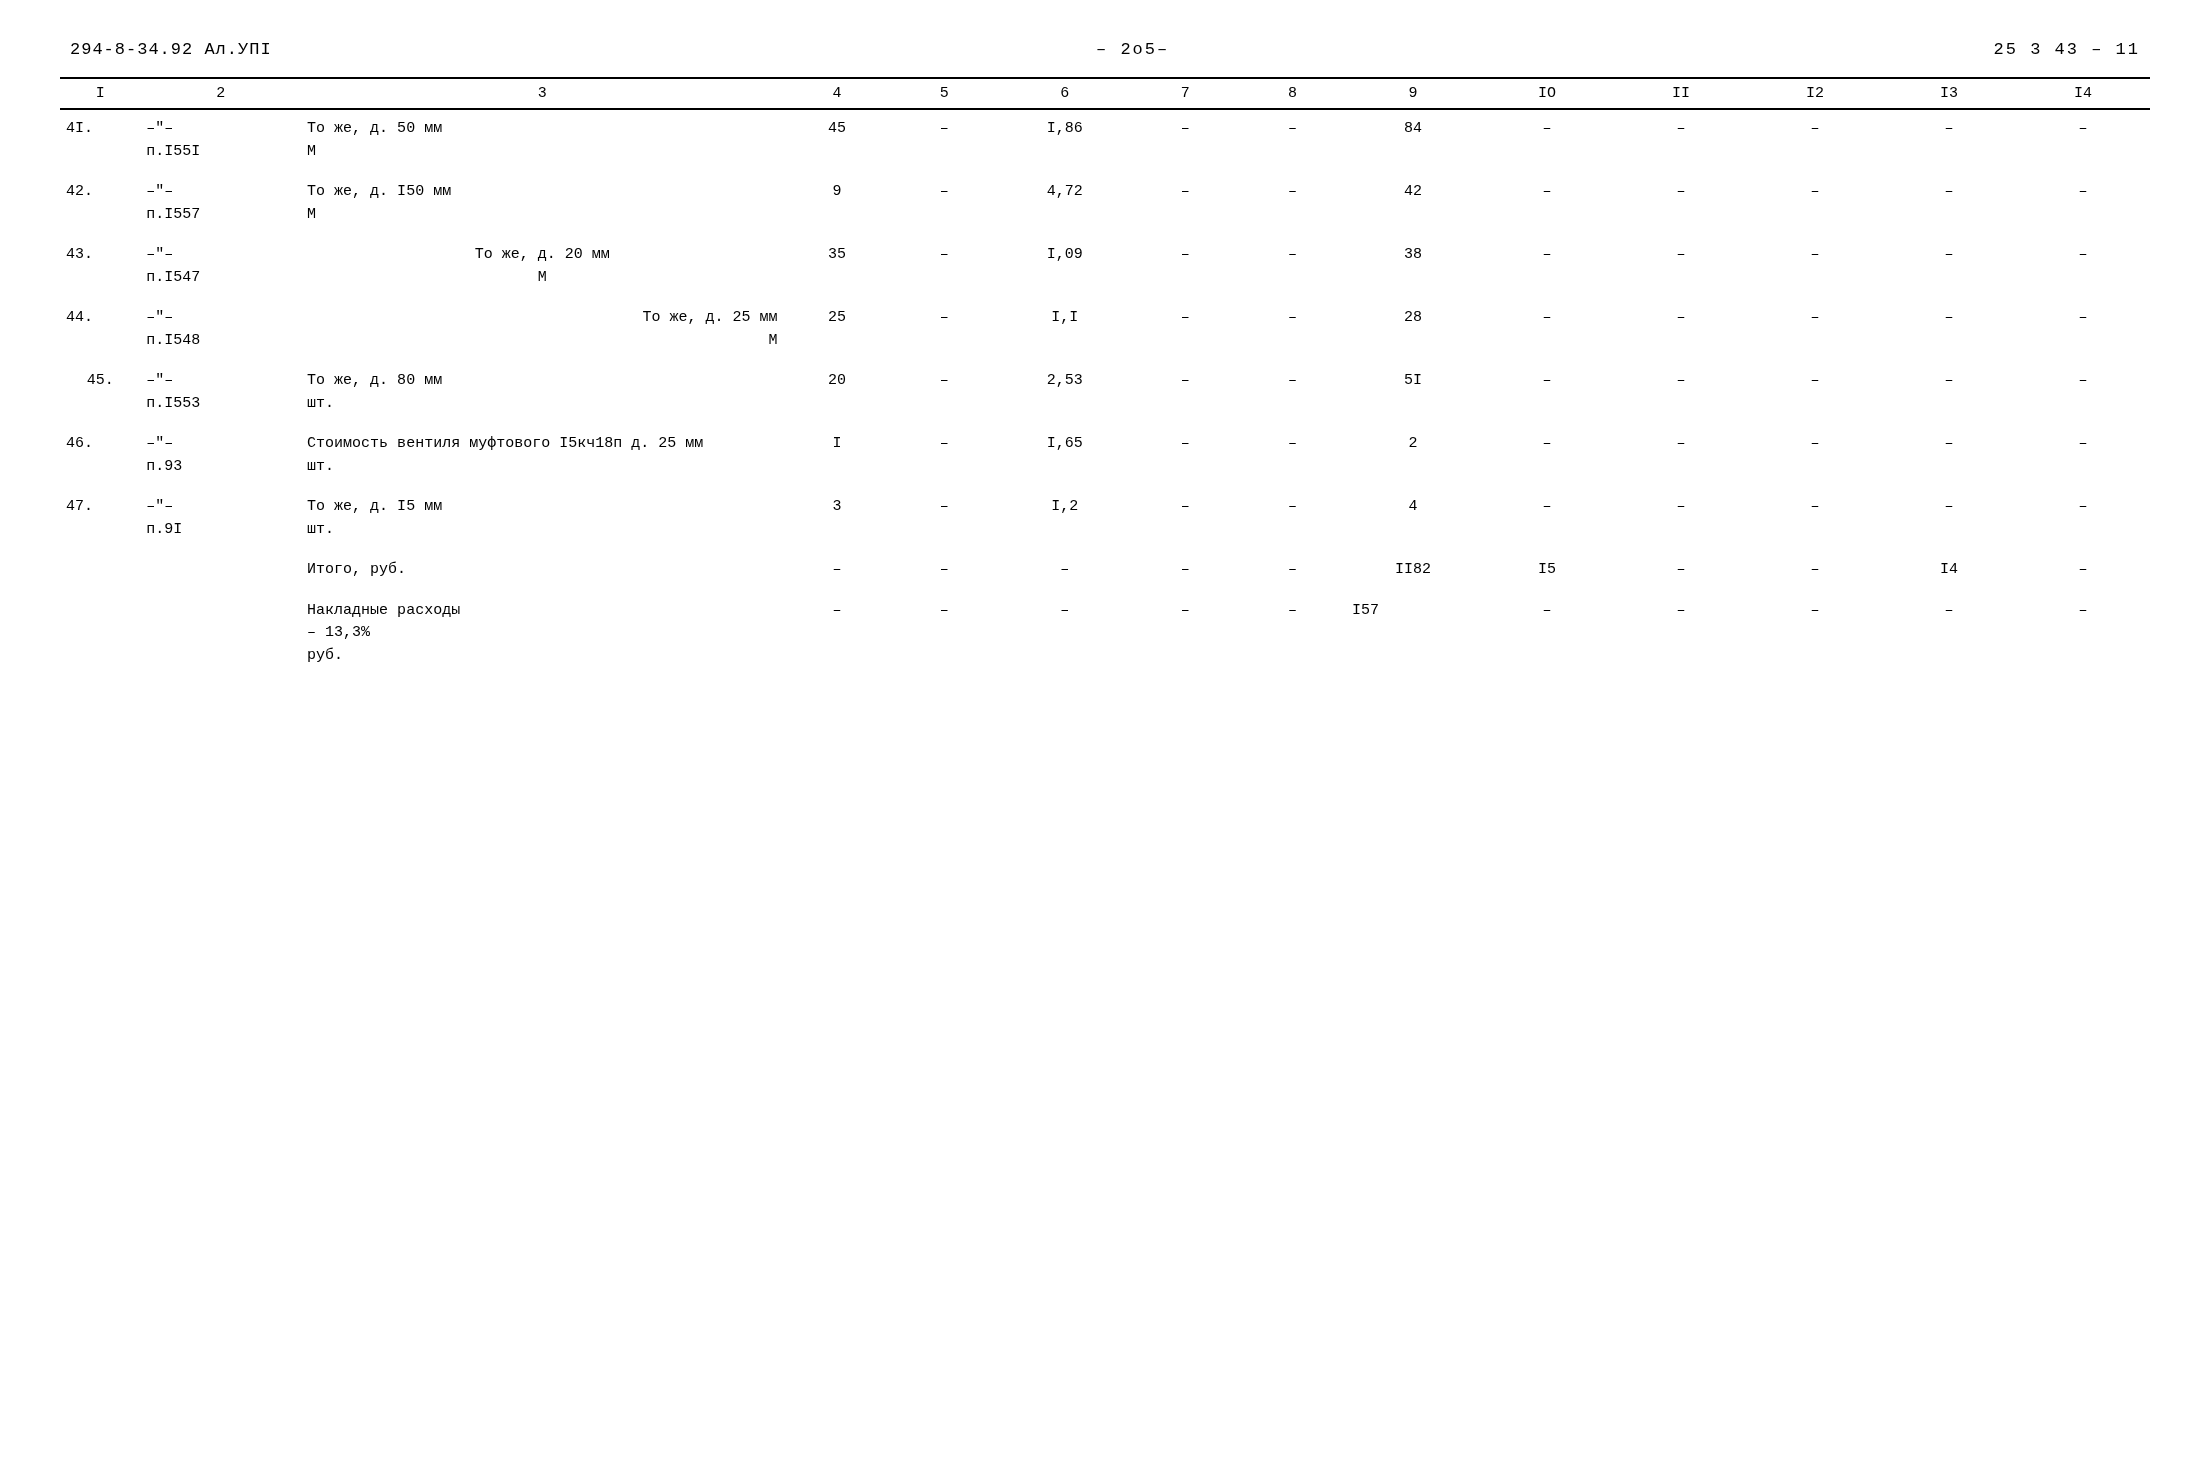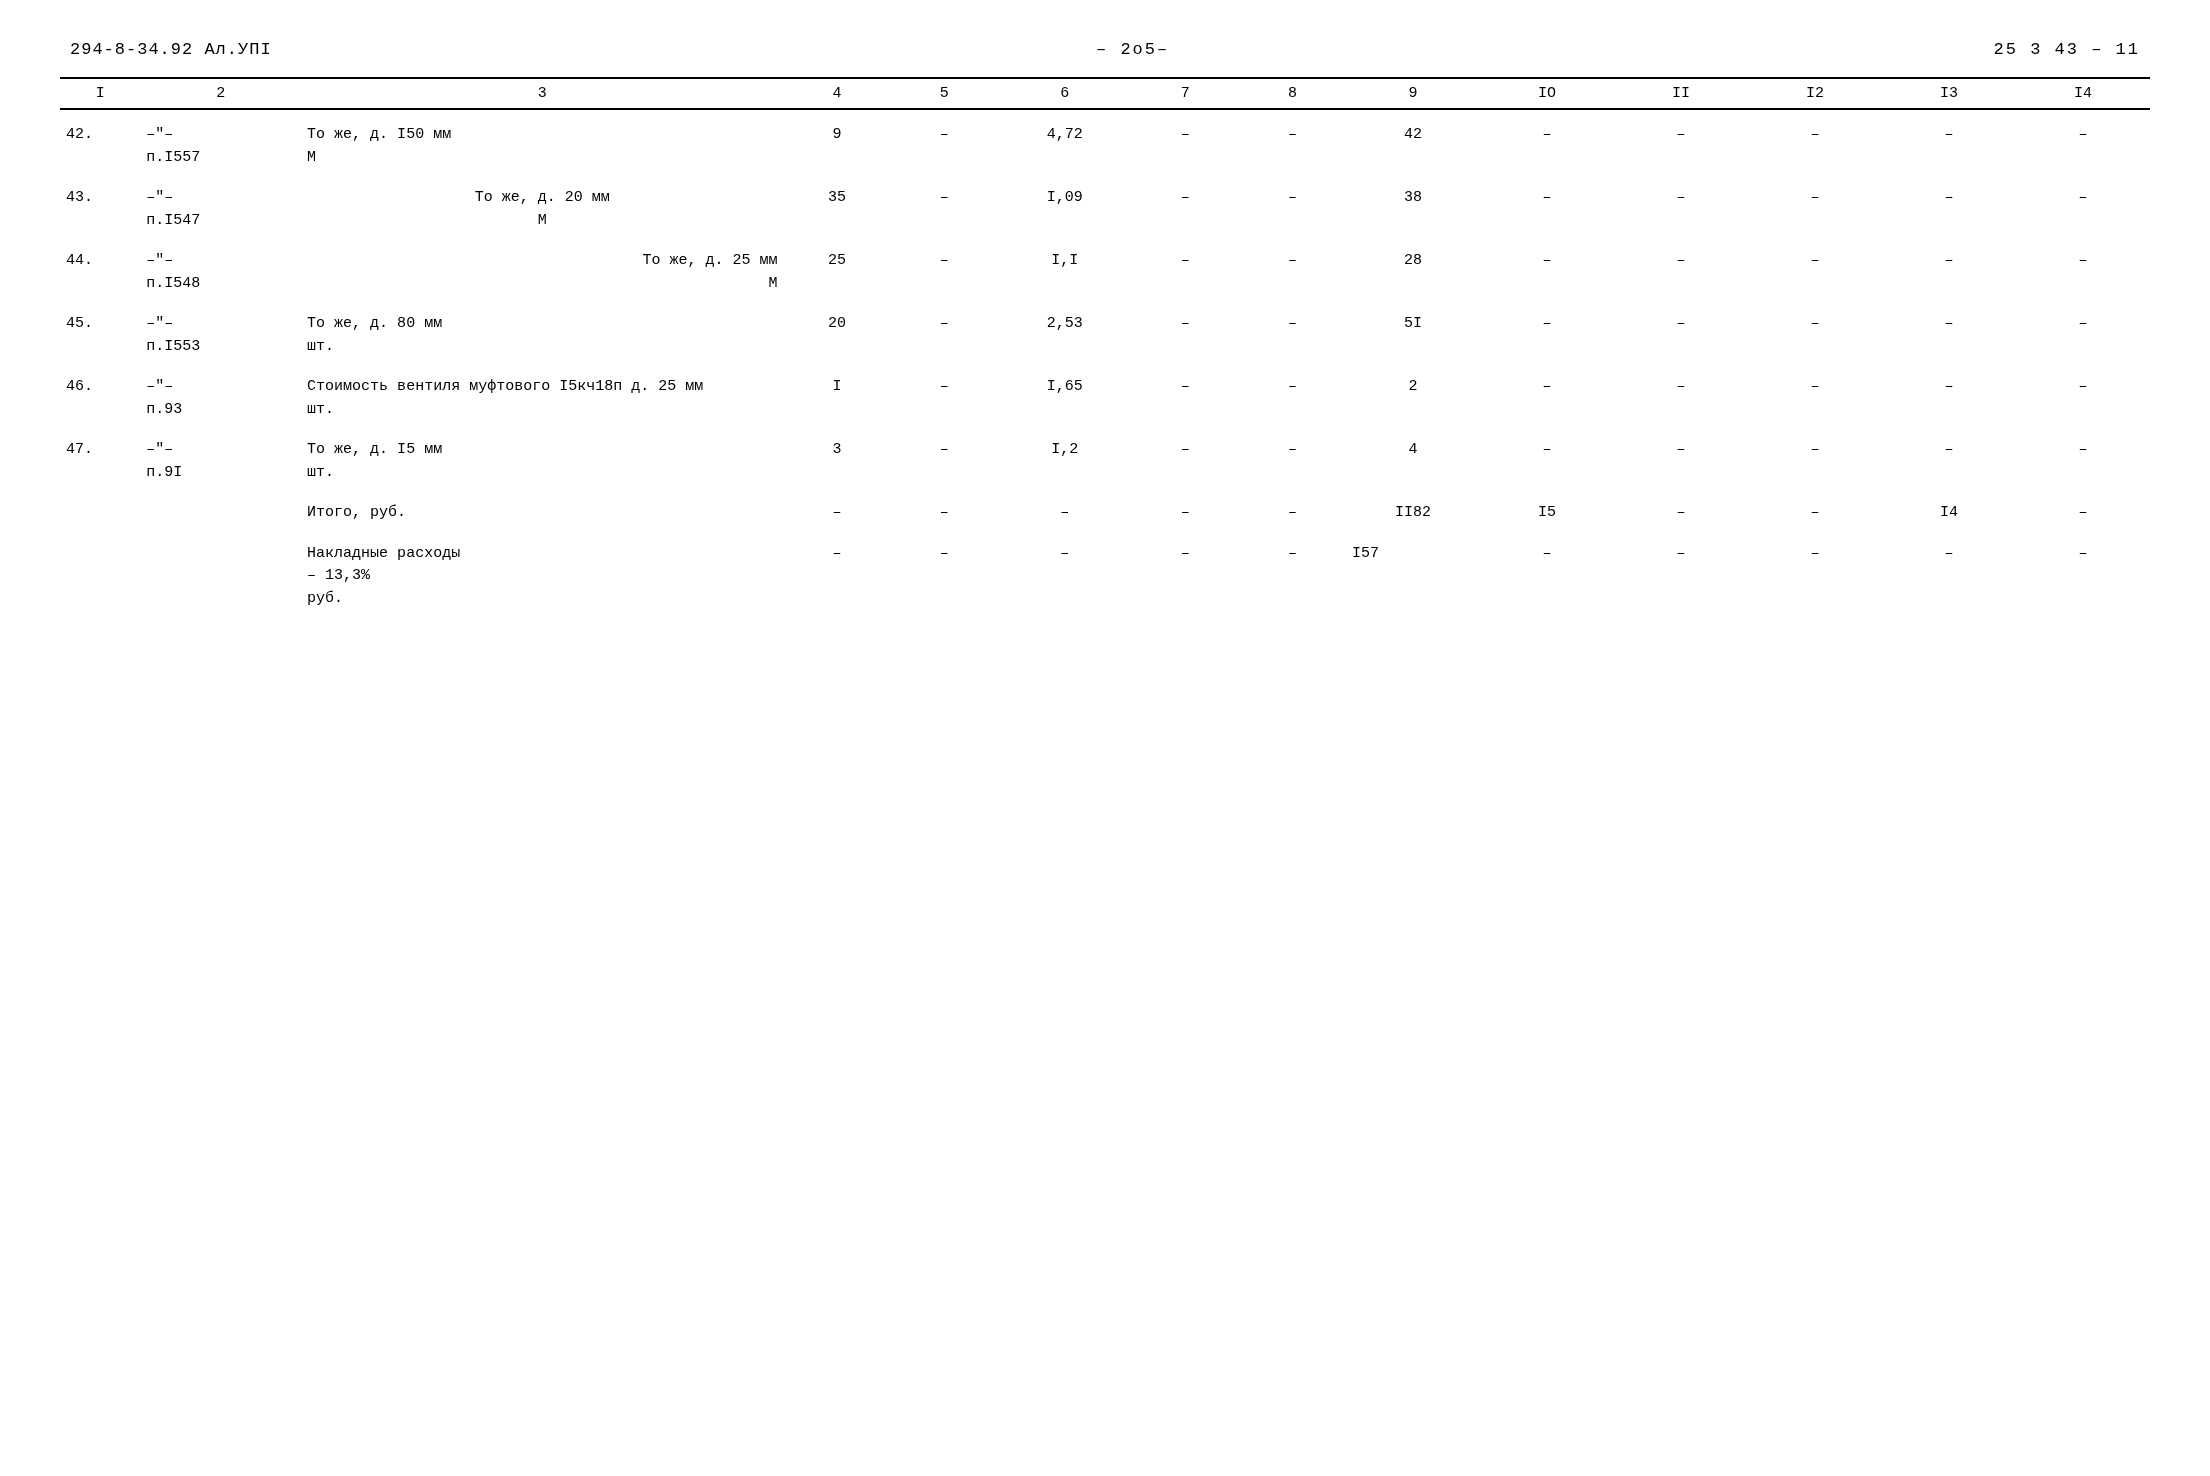--- a/index.html
+++ b/index.html
@@ -117,20 +117,38 @@
       <th>8</th>
       <th>9</th>
       <th>IO</th>
       <th>II</th>
       <th>I2</th>
       <th>I3</th>
       <th>I4</th>
     </tr>
   </thead>
   <tbody id="table-body">
+  <tr>
+        <td style="padding-top: 8px; text-align: left; white-space: pre-line; vertical-align: top;">4I.</td>
+        <td style="padding-top: 8px; text-align: left; white-space: pre-line; vertical-align: top;">–"–
+п.I55I</td>
+        <td style="padding-top: 8px; text-align: left; white-space: pre-line; vertical-align: top;">То же, д. 50 мм
+М</td>
+        <td style="padding-top: 8px; text-align: center; white-space: pre-line; vertical-align: top;">45</td>
+        <td style="padding-top: 8px; text-align: center; white-space: pre-line; vertical-align: top;">–</td>
+        <td style="padding-top: 8px; text-align: center; white-space: pre-line; vertical-align: top;">I,86</td>
+        <td style="padding-top: 8px; text-align: center; white-space: pre-line; vertical-align: top;">–</td>
+        <td style="padding-top: 8px; text-align: center; white-space: pre-line; vertical-align: top;">–</td>
+        <td style="padding-top: 8px; text-align: center; white-space: pre-line; vertical-align: top;">84</td>
+        <td style="padding-top: 8px; text-align: center; white-space: pre-line; vertical-align: top;">–</td>
+        <td style="padding-top: 8px; text-align: center; white-space: pre-line; vertical-align: top;">–</td>
+        <td style="padding-top: 8px; text-align: center; white-space: pre-line; vertical-align: top;">–</td>
+        <td style="padding-top: 8px; text-align: center; white-space: pre-line; vertical-align: top;">–</td>
+        <td style="padding-top: 8px; text-align: center; white-space: pre-line; vertical-align: top;">–</td>
+      </tr>
       <tr>
         <td style="padding-top: 14px; text-align: left; white-space: pre-line; vertical-align: top;">42.</td>
         <td style="padding-top: 14px; text-align: left; white-space: pre-line; vertical-align: top;">–"–
 п.I557</td>
         <td style="padding-top: 14px; text-align: left; white-space: pre-line; vertical-align: top;">То же, д. I50 мм
 М</td>
         <td style="padding-top: 14px; text-align: center; white-space: pre-line; vertical-align: top;">9</td>
         <td style="padding-top: 14px; text-align: center; white-space: pre-line; vertical-align: top;">–</td>
         <td style="padding-top: 14px; text-align: center; white-space: pre-line; vertical-align: top;">4,72</td>
         <td style="padding-top: 14px; text-align: center; white-space: pre-line; vertical-align: top;">–</td>
@@ -172,21 +190,21 @@
         <td style="padding-top: 14px; text-align: center; white-space: pre-line; vertical-align: top;">–</td>
         <td style="padding-top: 14px; text-align: center; white-space: pre-line; vertical-align: top;">–</td>
         <td style="padding-top: 14px; text-align: center; white-space: pre-line; vertical-align: top;">28</td>
         <td style="padding-top: 14px; text-align: center; white-space: pre-line; vertical-align: top;">–</td>
         <td style="padding-top: 14px; text-align: center; white-space: pre-line; vertical-align: top;">–</td>
         <td style="padding-top: 14px; text-align: center; white-space: pre-line; vertical-align: top;">–</td>
         <td style="padding-top: 14px; text-align: center; white-space: pre-line; vertical-align: top;">–</td>
         <td style="padding-top: 14px; text-align: center; white-space: pre-line; vertical-align: top;">–</td>
       </tr>
       <tr>
-        <td style="padding-top: 14px; text-align: left; white-space: pre-line; vertical-align: top;">45.</td>
+        <td style="padding-top: 14px; text-align: center; white-space: pre-line; vertical-align: top;">45.</td>
         <td style="padding-top: 14px; text-align: left; white-space: pre-line; vertical-align: top;">–"–
 п.I553</td>
         <td style="padding-top: 14px; text-align: left; white-space: pre-line; vertical-align: top;">То же, д. 80 мм
 шт.</td>
         <td style="padding-top: 14px; text-align: center; white-space: pre-line; vertical-align: top;">20</td>
         <td style="padding-top: 14px; text-align: center; white-space: pre-line; vertical-align: top;">–</td>
         <td style="padding-top: 14px; text-align: center; white-space: pre-line; vertical-align: top;">2,53</td>
         <td style="padding-top: 14px; text-align: center; white-space: pre-line; vertical-align: top;">–</td>
         <td style="padding-top: 14px; text-align: center; white-space: pre-line; vertical-align: top;">–</td>
         <td style="padding-top: 14px; text-align: center; white-space: pre-line; vertical-align: top;">5I</td>

